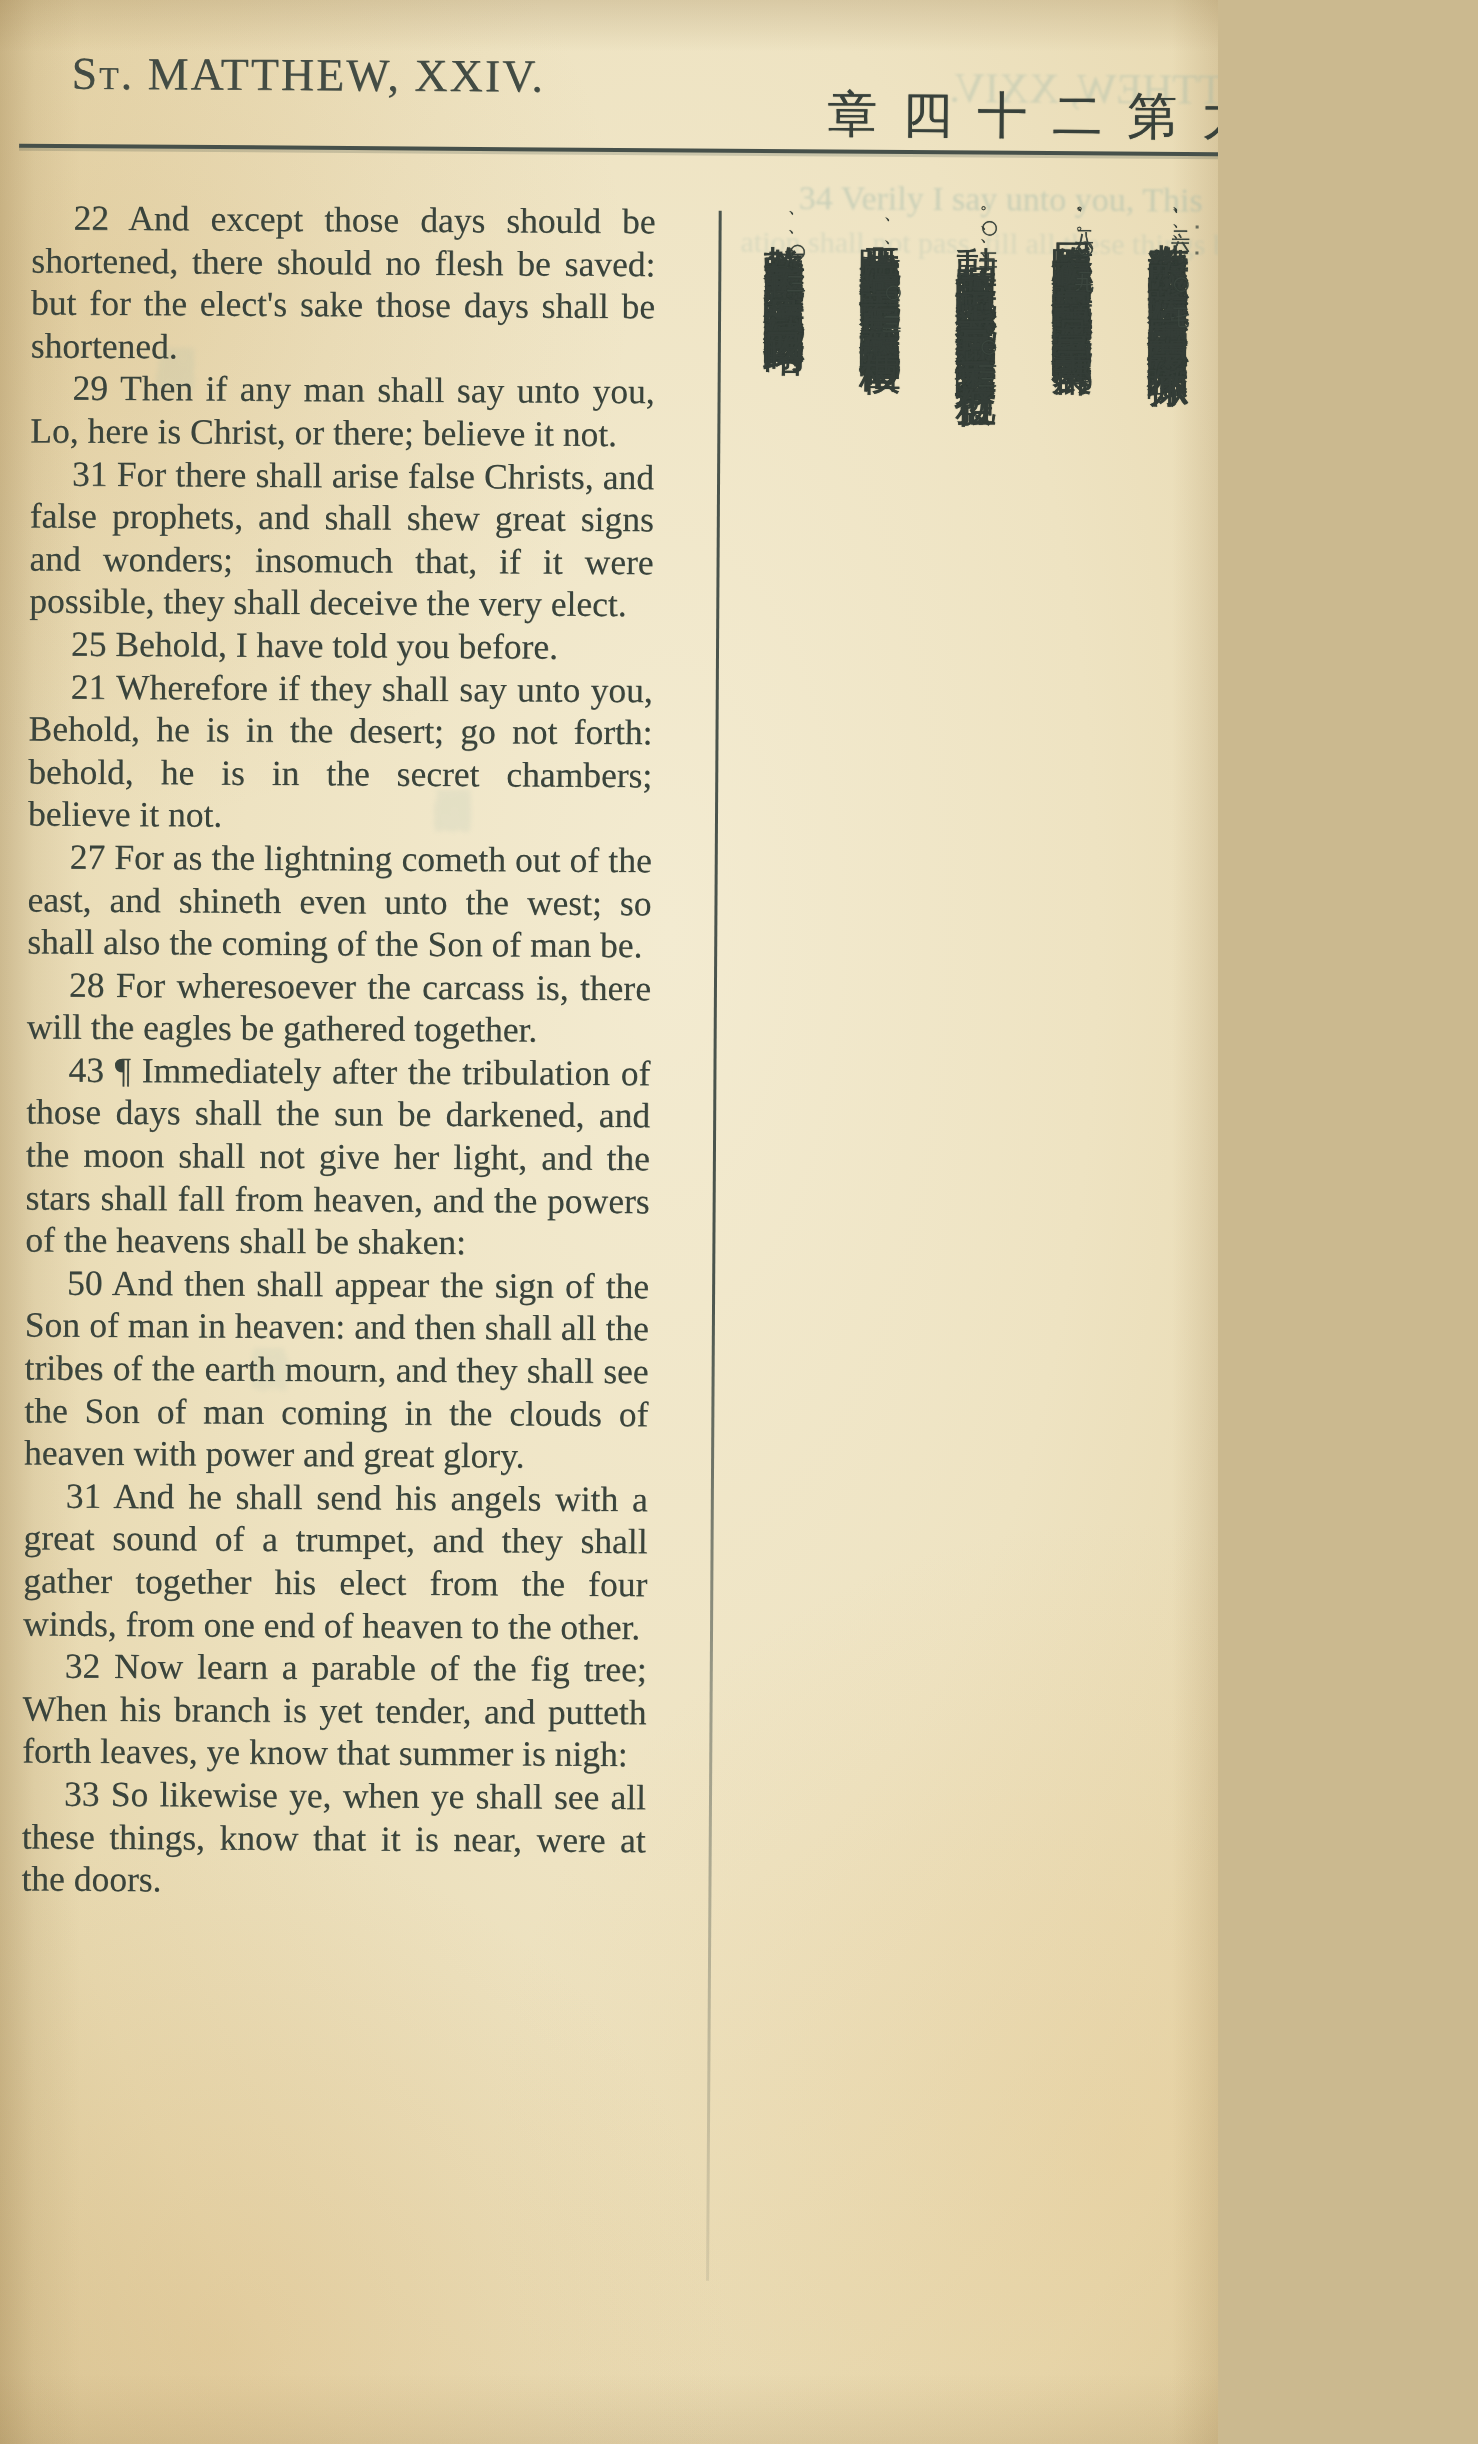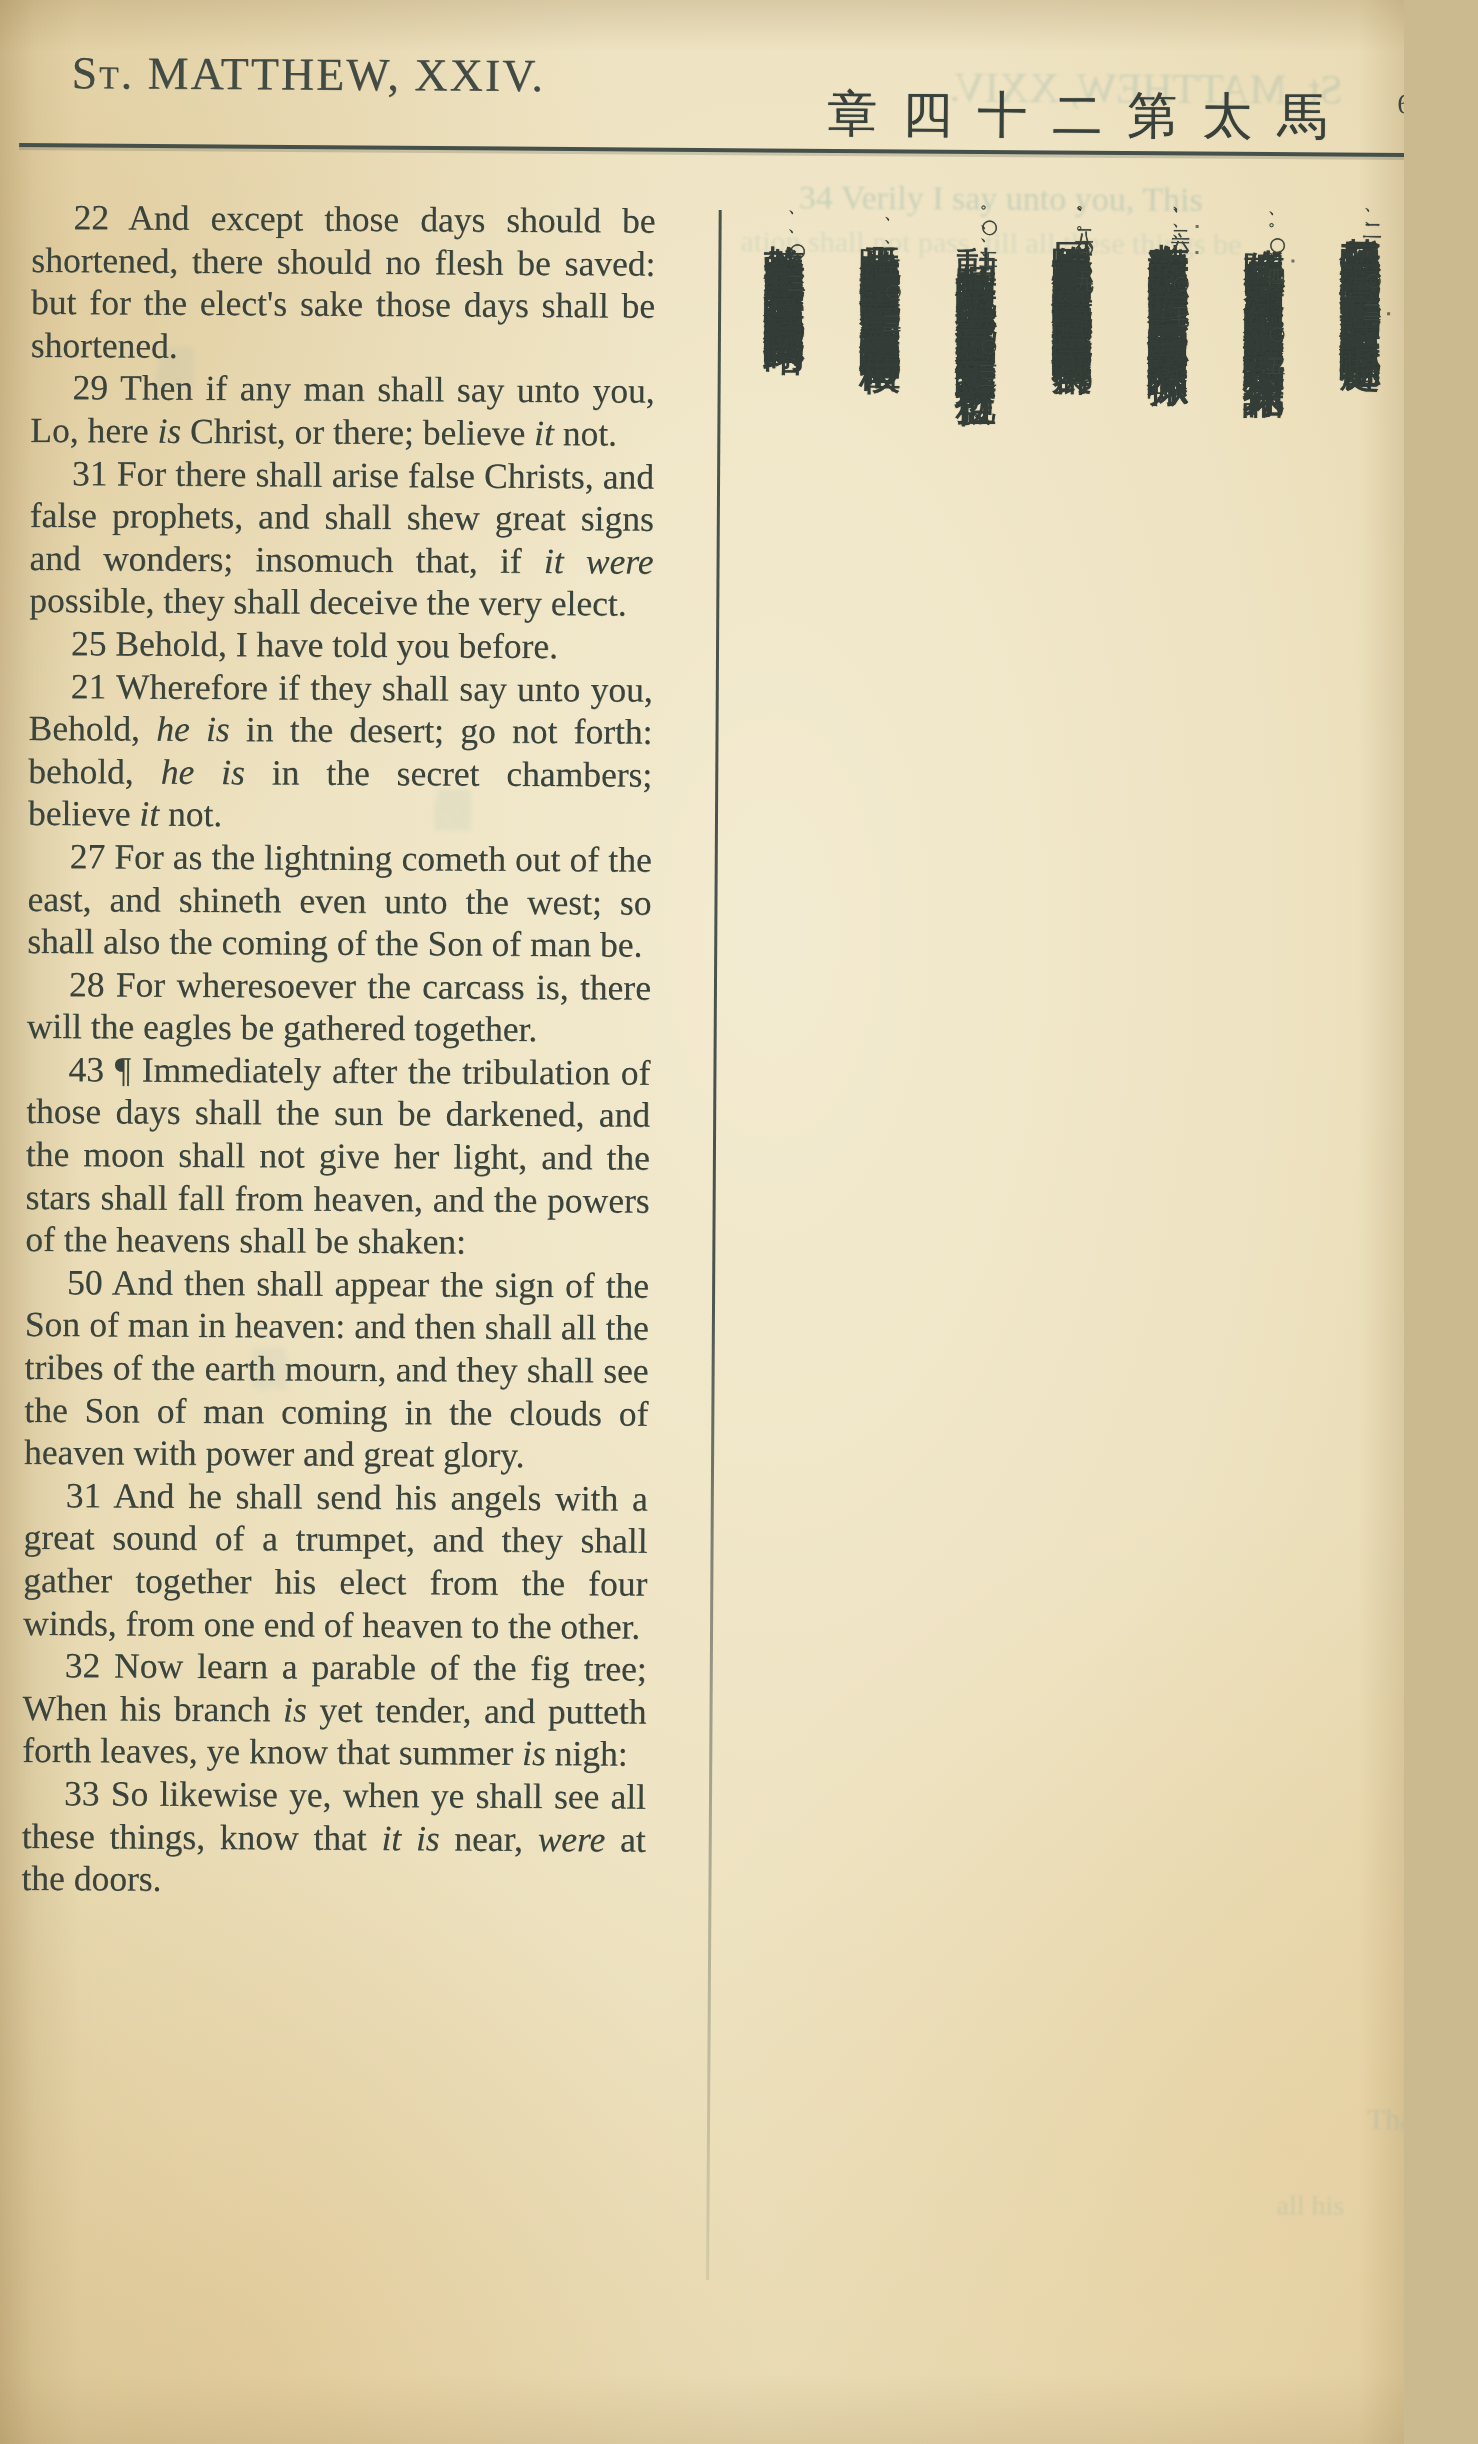--- a/index.html
+++ b/index.html
@@ -1,17 +1,17 @@
 <!DOCTYPE html>
 <html><head>
 <meta charset="utf-8">
 <style>
   html,body{margin:0;padding:0;background:#cbb98f;}
   .page{
-    position:relative; width:1404px; height:2444px; overflow:hidden;
+    position:relative; width:1218px; height:2444px; overflow:hidden;
     font-family:"Liberation Serif","DejaVu Serif",serif;
     background:
       radial-gradient(circle at 18% 96%, rgba(214,176,116,0.30), transparent 20%),
       radial-gradient(circle at 92% 88%, rgba(228,198,142,0.35), transparent 26%),
       radial-gradient(circle at 8% 12%, rgba(205,170,108,0.25), transparent 22%),
       radial-gradient(ellipse at 55% 38%, #f3ebd1 0%, #eee3c2 45%, #e7d8af 78%, #dbc99b 100%);
   }
   .page::before{content:""; position:absolute; inset:0; pointer-events:none;
     background:
       linear-gradient(90deg, rgba(140,110,60,0.30), rgba(140,110,60,0.10) 34px, rgba(140,110,60,0) 80px),
@@ -29,21 +29,21 @@
   .h-num{position:absolute; left:1398px; top:84px; font-size:28px; color:#3c453e;}
 
   .rule{position:absolute; left:20px; top:148px; width:1428px; height:4px; background:#46504a;
     box-shadow:0 3px 0 rgba(70,80,74,0.22); transform:rotate(0.06deg);}
   .divider{position:absolute; left:720px; top:210px; width:3px; height:2070px;
     background:linear-gradient(#4a544d 0%, #4a544d 52%, rgba(74,84,77,0.5) 72%, rgba(74,84,77,0.12) 100%);}
 
   .eng{position:absolute; left:33px; top:200px; width:624px; font-size:35.5px; line-height:42.6px;
     text-align:justify; color:#3a443c; text-shadow:0.3px 0.3px 0.4px rgba(58,68,60,0.5);}
   .eng p{margin:0; text-indent:42px;}
-  .eng .it{font-style:italic;}
+  .eng .it{}
 
   .chi{position:absolute; left:738px; top:212px; width:652px; height:2235px;
     writing-mode:vertical-rl; font-size:42px; color:#343d37;
     font-family:"DejaVu Serif",serif; text-shadow:0 0 0.7px rgba(45,55,48,0.85);}
   .ccol{height:100%; width:44px; margin-left:52px; letter-spacing:1.5px;}
   .pu{font-size:18px; line-height:1; margin-top:-12px; margin-bottom:-2px; position:relative; right:-12px;}
   .vm{font-size:19px; letter-spacing:0; line-height:1; margin-top:-6px; margin-bottom:-6px;
     position:relative; right:-13px; color:#3c463f;}
   .pn{border-right:3px solid rgba(55,65,58,0.7); padding-right:2px;}
 

